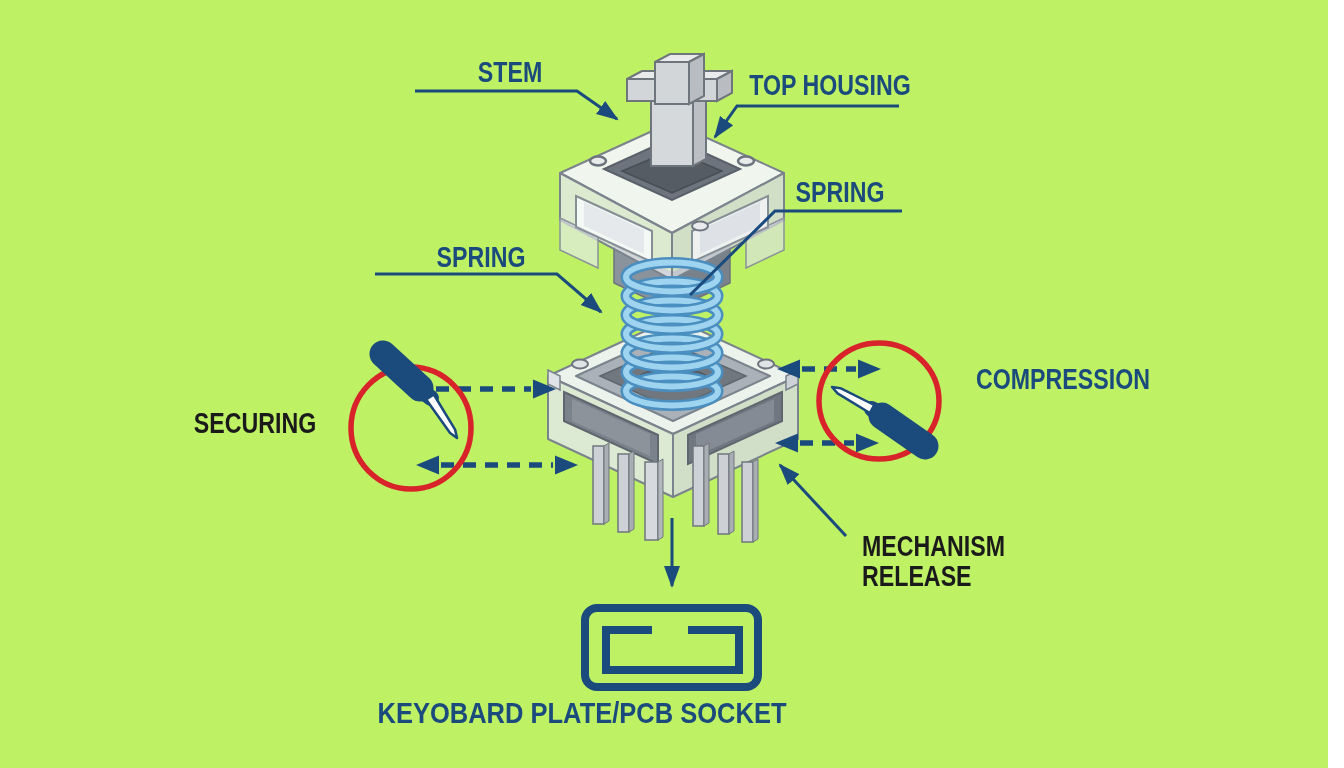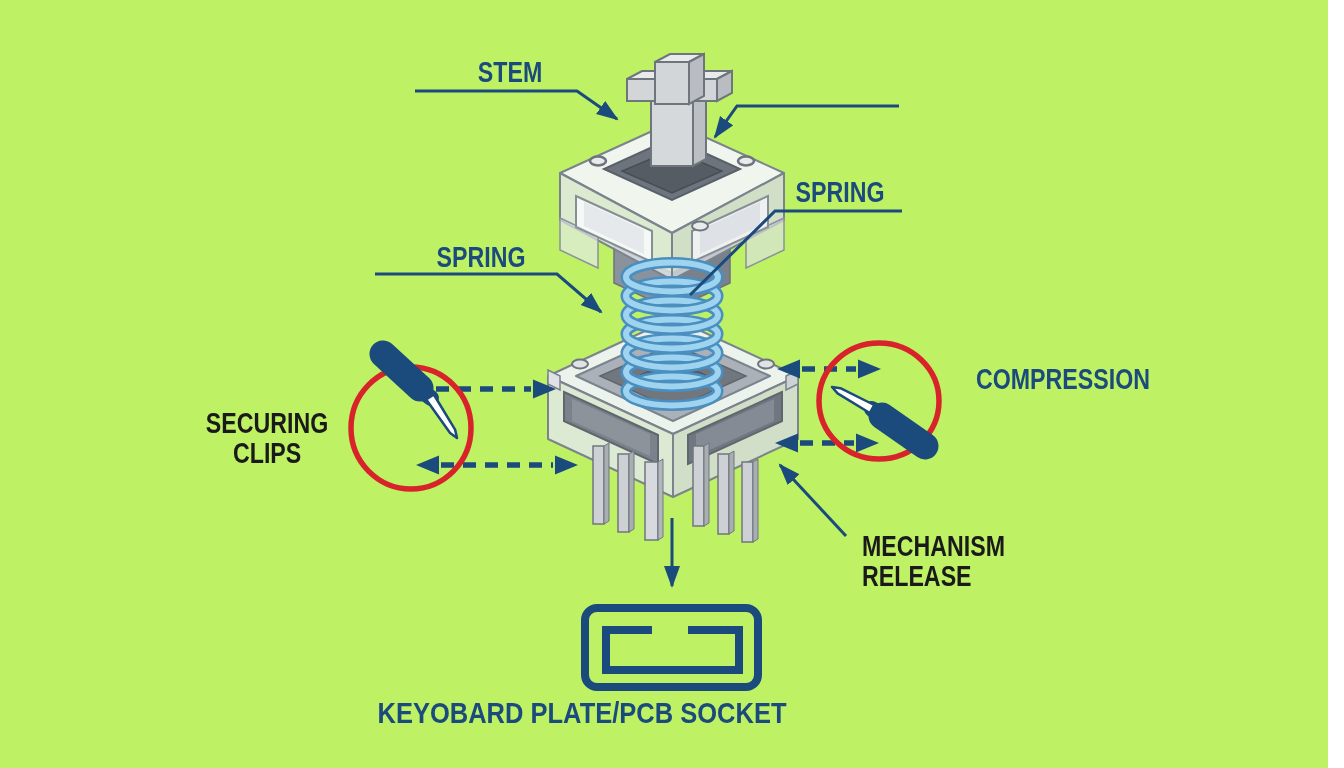--- a/index.html
+++ b/index.html
@@ -183,32 +183,34 @@
   <g>
     <rect class="sock" x="585" y="608" width="173" height="79" rx="12" fill="#ffffff"></rect>
     <path class="sock" d="M652,630 L606,630 L606,670 L739,670 L739,630 L688,630"></path>
   </g>
 </svg>
 
 <div class="lbl center" style="left:510px;top:57px">
   <span class="tx">STEM</span>
 </div>
 
+<div class="lbl center" style="left:830px;top:70px">
+  <span class="tx">TOP HOUSING</span>
+</div>
 
 <div class="lbl center" style="left:840px;top:177px">
   <span class="tx">SPRING</span>
 </div>
 
 <div class="lbl center" style="left:481px;top:242px">
   <span class="tx">SPRING</span>
 </div>
 
-<div class="lbl black center" style="left:267px;top:408px">
+<div class="lbl black center" style="left:255px;top:408px">
   <div><span class="tx">SECURING</span></div>
-  <div><span class="tx">CLIPS</span></div>
 </div>
 
 <div class="lbl center" style="left:1063px;top:364px">
   <div><span class="tx">COMPRESSION</span></div>
 </div>
 
 <div class="lbl black leftalign" style="left:862px;top:531px">
   <div><span class="tx">MECHANISM</span></div>
   <div><span class="tx">RELEASE</span></div>
 </div>

